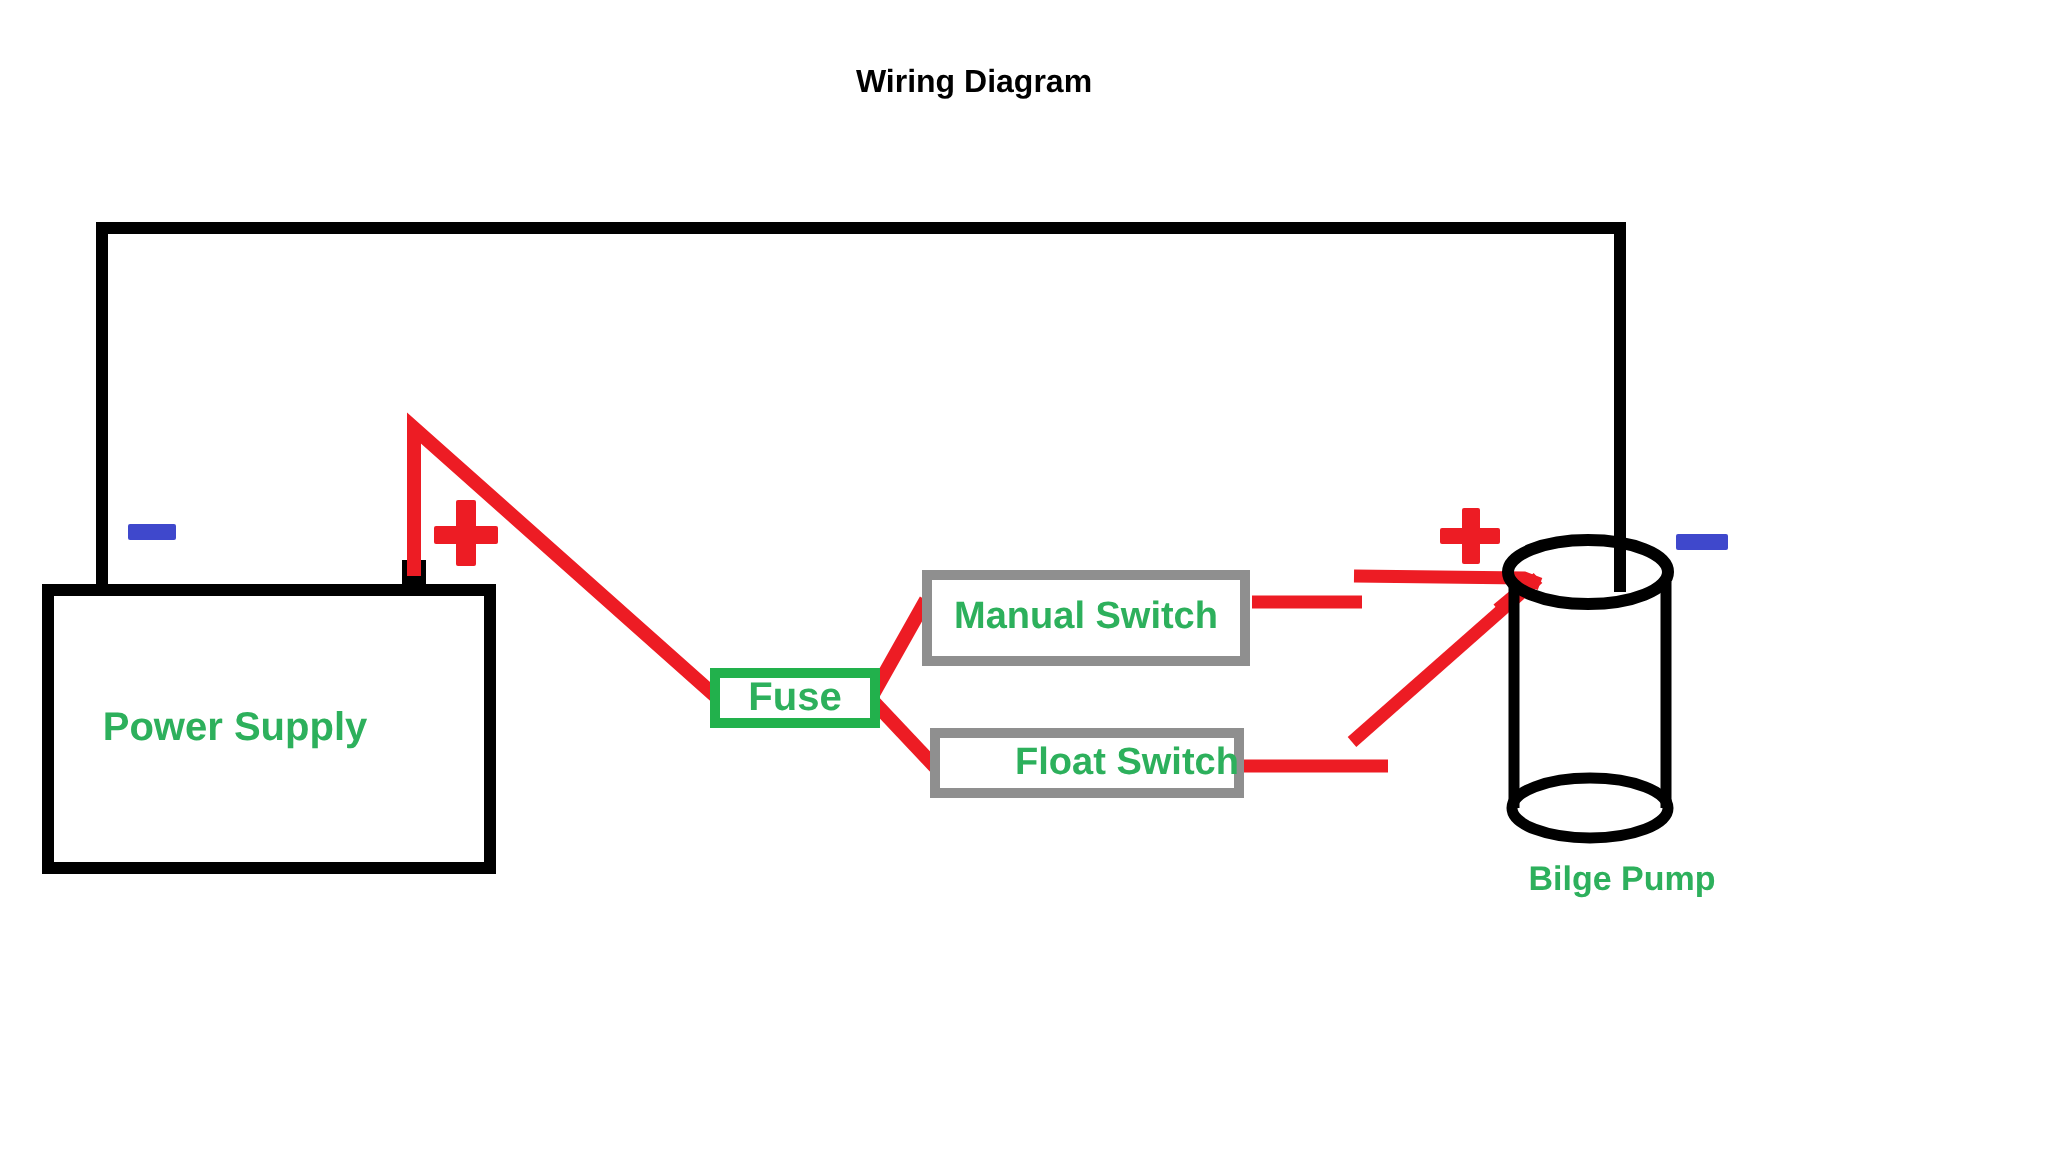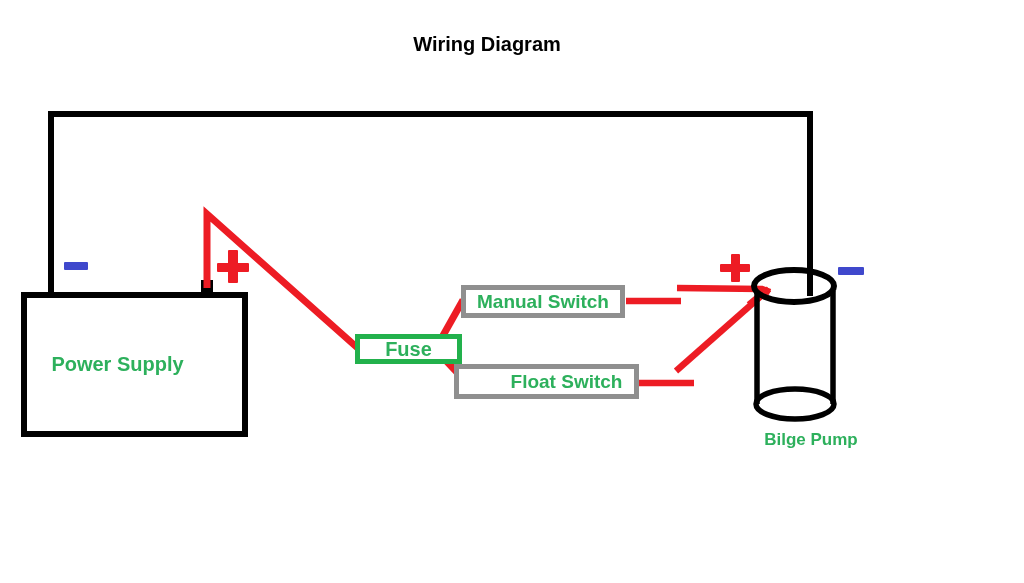--- a/index.html
+++ b/index.html
@@ -19,39 +19,39 @@
     font-family:"Liberation Sans","DejaVu Sans",sans-serif;
   }
   #wires{position:absolute;left:0;top:0;width:1024px;height:583px;}
   .wire-black{stroke:var(--wire-black);fill:none;}
   .wire-red{stroke:var(--wire-red);fill:none;}
   .cyl{stroke:var(--wire-black);fill:none;}
 
   .title{
     position:absolute;left:287px;top:33px;width:400px;
     text-align:center;
-    font-size:20px;font-weight:700;color:#000;
+    font-size:16px;font-weight:700;color:#000;
     letter-spacing:0px;
   }
 
   .comp-box{
     position:absolute;box-sizing:border-box;background:#ffffff;
     display:flex;align-items:center;justify-content:center;
   }
   .comp-label{
     color:var(--text-green);
     font-weight:600;
     white-space:nowrap;
   }
   #power-supply-box{left:21px;top:292px;width:227px;height:145px;border:6px solid var(--wire-black);}
   #power-supply-box .comp-label{font-size:20px;margin-right:34px;}
-  #fuse-box{left:355px;top:334px;width:107px;height:30px;border:5px solid var(--component-green);}
+  #fuse-box{left:355px;top:334px;width:85px;height:30px;border:5px solid var(--component-green);}
   #fuse-box .comp-label{font-size:20px;}
-  #manual-switch-box{left:461px;top:285px;width:164px;height:33px;border:5px solid var(--switch-gray);}
-  #float-switch-box{left:454px;top:364px;width:185px;height:35px;border:5px solid var(--switch-gray);padding-left:40px;}
+  #manual-switch-box{left:461px;top:285px;width:164px;height:48px;border:5px solid var(--switch-gray);}
+  #float-switch-box{left:465px;top:364px;width:157px;height:35px;border:5px solid var(--switch-gray);padding-left:40px;}
   .switch-label{font-size:19px;}
 
   .pump-label{
     position:absolute;left:746px;top:430px;width:130px;
     text-align:center;color:var(--text-green);
     font-size:17px;font-weight:600;white-space:nowrap;
   }
 
   .minus-bar{position:absolute;background:var(--terminal-blue);border-radius:1px;}
   #psu-minus{left:64px;top:262px;width:24px;height:8px;}

